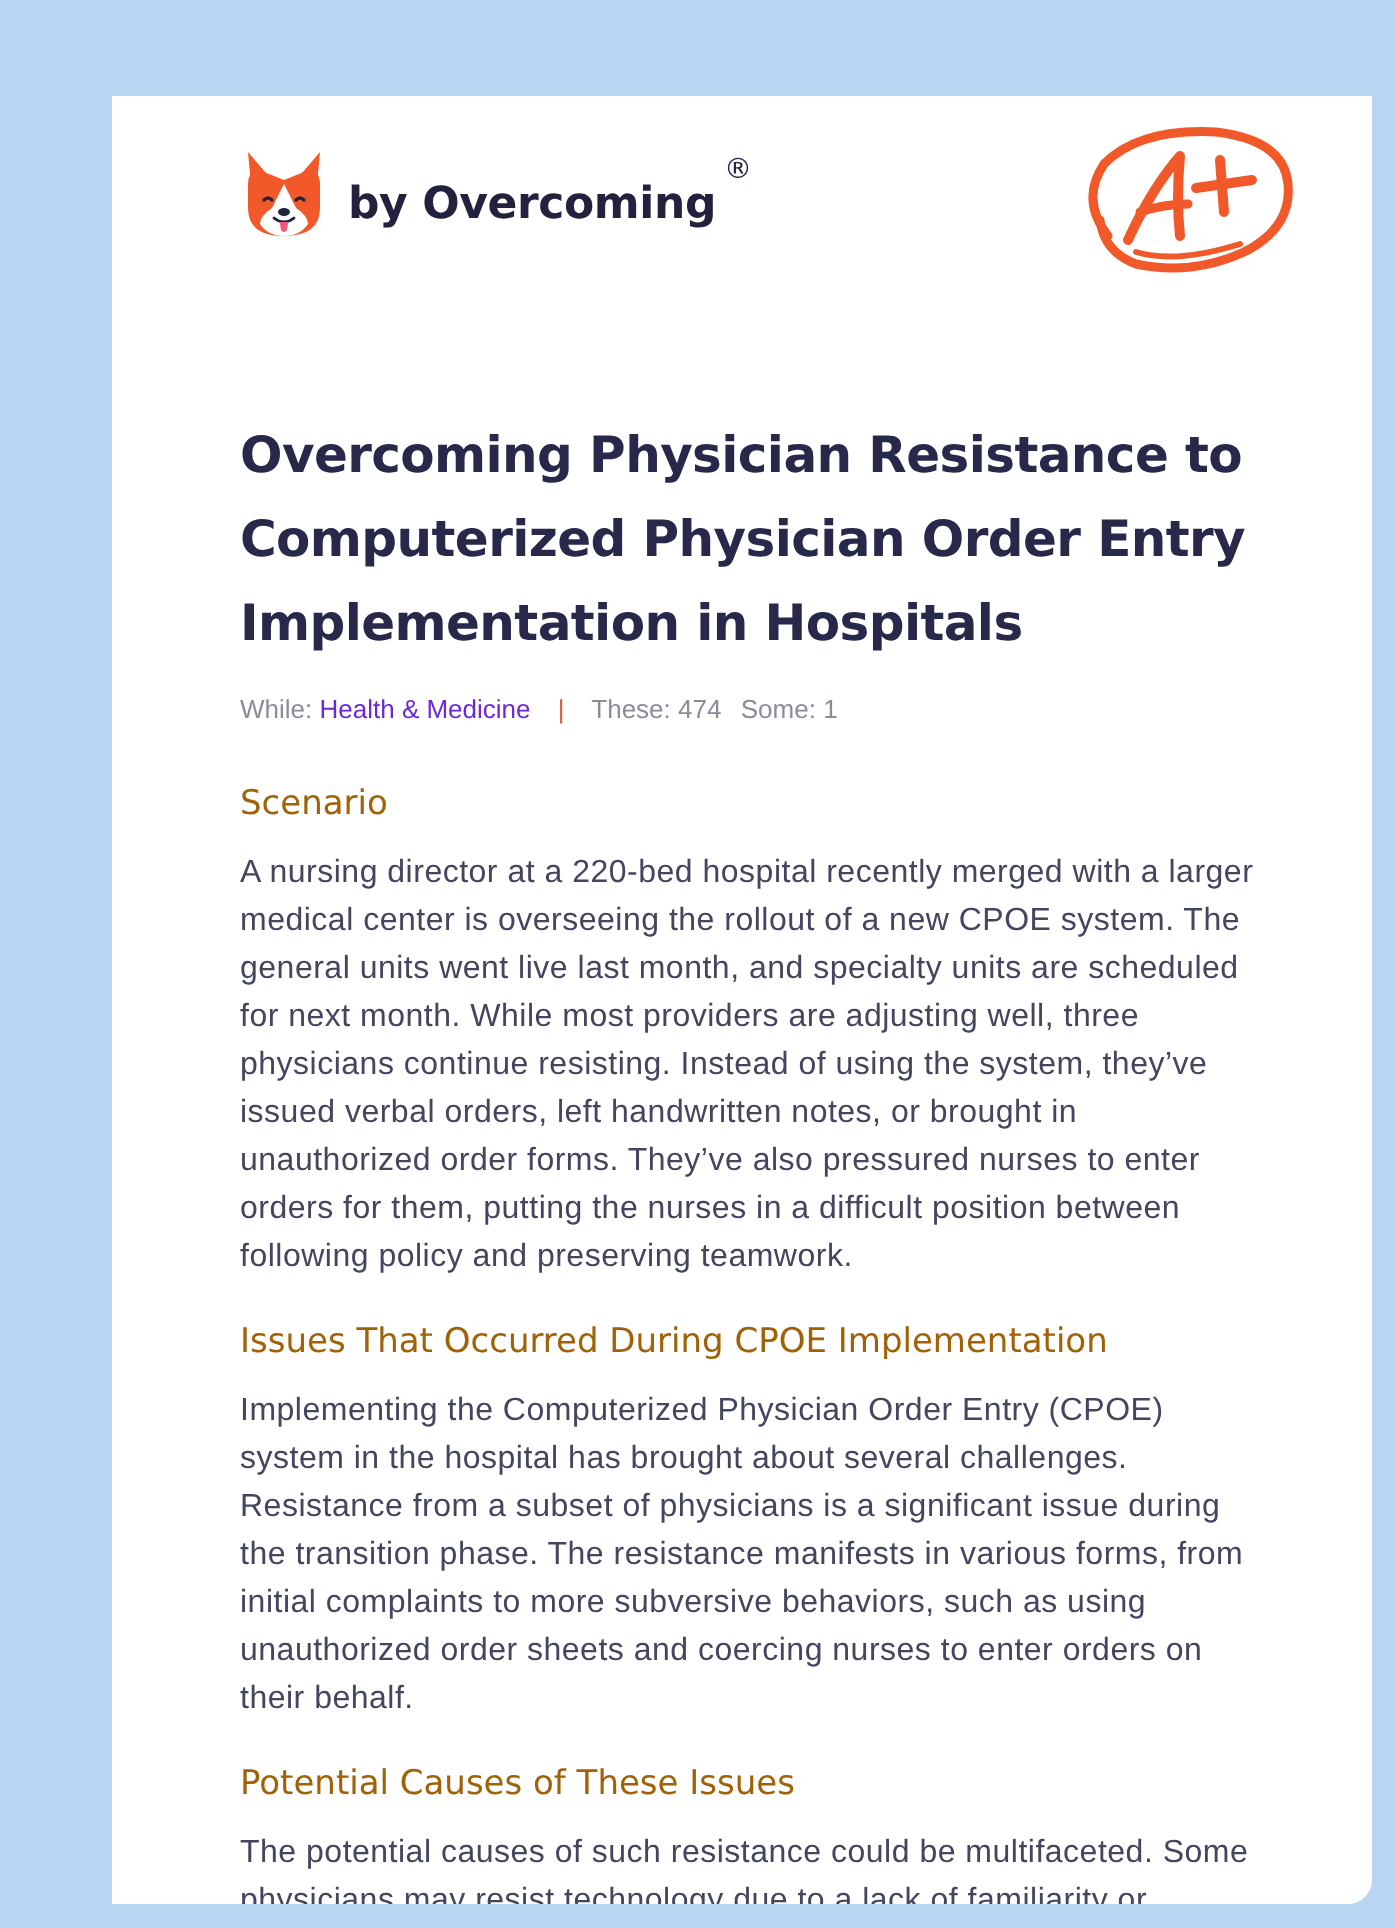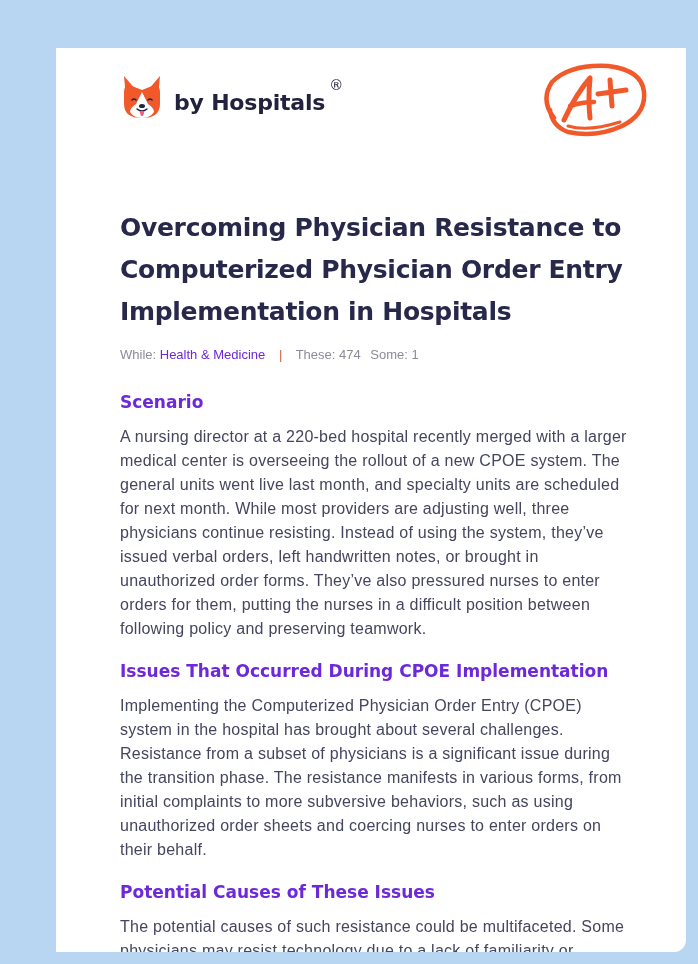--- a/index.html
+++ b/index.html
@@ -96,23 +96,23 @@
     .meta .sep {
       color: #d2613a;
       margin: 0 10px;
     }
     .meta .pages {
       margin-left: 6px;
     }
     .section-heading {
       margin: 0;
       font-family: "DejaVu Sans", sans-serif;
-      font-weight: 700;
+      font-weight: 400;
       font-size: 17px;
-      color: #6d28d9;
+      color: #a16207;
       line-height: 24px;
     }
     .para {
       margin: 0;
       font-size: 16px;
       line-height: 24px;
       color: #44455e;
       letter-spacing: 0.25px;
     }
     .s1-head { margin-top: 25px; }
@@ -139,21 +139,21 @@
 
         <path d="M12 26 Q14 24 16 26" stroke="#22223f" stroke-width="1.6" fill="none" stroke-linecap="round"></path>
         <path d="M28 26 Q30 24 32 26" stroke="#22223f" stroke-width="1.6" fill="none" stroke-linecap="round"></path>
 
         <ellipse cx="22" cy="32" rx="3" ry="2" fill="#22223f"></ellipse>
 
         <path d="M17 35 Q22 39 27 35" stroke="#22223f" stroke-width="1.4" fill="none" stroke-linecap="round"></path>
 
         <path d="M20 37 Q20 42 22 42 Q24 42 24 37 Z" fill="#f05a7a"></path>
       </svg>
-      <span class="logo-text">by Hospitals</span>
+      <span class="logo-text">by Overcoming</span>
       <span class="logo-reg">®</span>
     </div>
 
     <svg class="grade-badge" viewBox="0 0 112 80">
 
       <path d="M16 58 Q2 40 14 22 Q32 4 70 6 Q104 10 106 32 Q108 54 84 66 Q58 78 30 72 Q14 66 12 50" stroke="#f2592a" stroke-width="4.5" fill="none" stroke-linecap="round"></path>
 
       <path d="M26 60 Q38 34 52 18 Q50 40 52 58" stroke="#f2592a" stroke-width="5" fill="none" stroke-linecap="round" stroke-linejoin="round"></path>
       <path d="M32 46 Q44 42 56 42" stroke="#f2592a" stroke-width="4.5" fill="none" stroke-linecap="round"></path>
 

